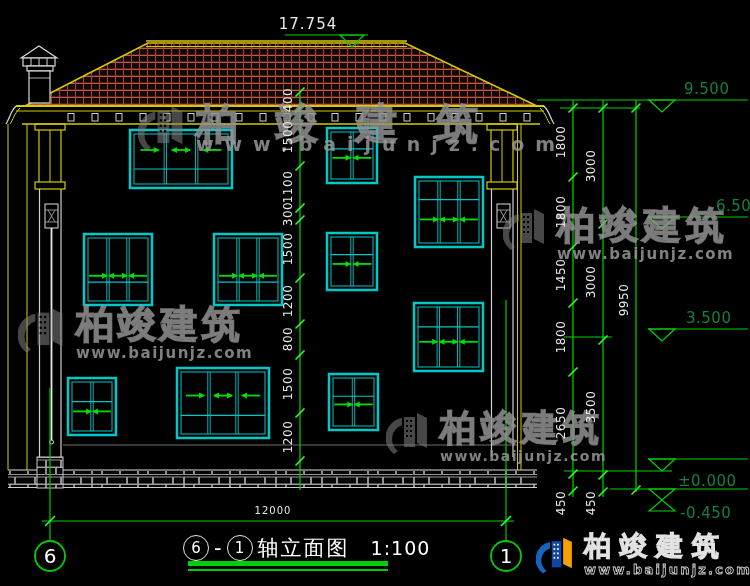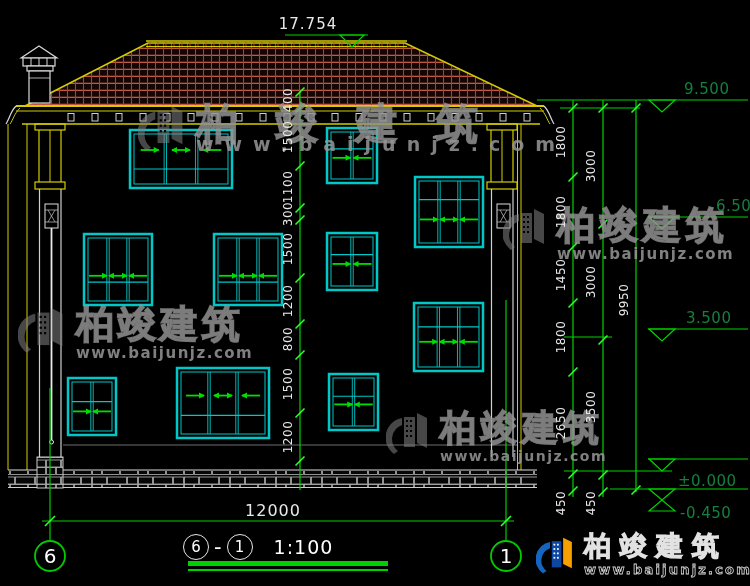--- a/index.html
+++ b/index.html
@@ -1,21 +1,21 @@
 <!DOCTYPE html>
 <html><head>
 <meta charset="utf-8">
 <style>
   html,body{margin:0;padding:0;background:#111;}
   .stage{position:relative;width:750px;height:586px;background:#000;overflow:hidden;
          font-family:"DejaVu Sans","Liberation Sans",sans-serif;}
   svg.draw{position:absolute;left:0;top:0;z-index:1;}
   .dim{position:absolute;color:#e8e8e8;font-size:12px;white-space:nowrap;z-index:8;
        transform:translate(-50%,-50%) rotate(-90deg);letter-spacing:.5px;}
-  .dimh{position:absolute;color:#e8e8e8;font-size:16px;white-space:nowrap;z-index:8;
+  .dimh{position:absolute;color:#e8e8e8;font-size:10px;white-space:nowrap;z-index:8;
        transform:translate(-50%,-50%);letter-spacing:1px;}
   .lvl{position:absolute;color:#15803d;font-size:15px;z-index:8;letter-spacing:.5px;white-space:nowrap;}
   .bubnum{position:absolute;color:#fff;font-size:20px;z-index:8;transform:translate(-50%,-50%);}
   .titlebar{position:absolute;left:183px;top:534px;display:flex;align-items:center;gap:5px;
             color:#fff;z-index:8;font-size:21px;white-space:nowrap;}
   .axnum{display:inline-flex;align-items:center;justify-content:center;width:24px;height:24px;
          border:1.6px solid #e8e8e8;border-radius:50%;font-size:15px;flex:0 0 auto;}
   .tscale{margin-left:16px;font-size:19px;letter-spacing:1px;}
   .uline{position:absolute;background:#00cf00;z-index:8;}
   .wm{position:absolute;display:flex;align-items:flex-start;gap:6px;z-index:6;pointer-events:none;}
@@ -424,20 +424,21 @@
 <div class="lvl" style="left:680px;top:504px;">-0.450</div>
 <div class="dimh" style="left:273px;top:510px;">12000</div>
 <div class="dim" style="left:624px;top:300px;">9950</div>
 <div class="bubnum" style="left:50px;top:556px;">6</div>
 <div class="bubnum" style="left:506px;top:556px;">1</div>
 
 <div class="titlebar">
   <span class="axnum">6</span>
   <span>-</span>
   <span class="axnum">1</span>
+  <span style="letter-spacing:2px;">轴立面图</span>
   <span class="tscale">1:100</span>
 </div>
 <div class="uline" style="left:188px;top:561px;width:200px;height:5px;"></div>
 <div class="uline" style="left:188px;top:569px;width:200px;height:2px;"></div>
 
 <div class="wm" style="left:138px;top:103px;">
   <svg width="52" height="52" style="color:rgba(130,130,130,.55);">
         <use href="#bjicon"></use>
       </svg>
   <div class="wm-col">

